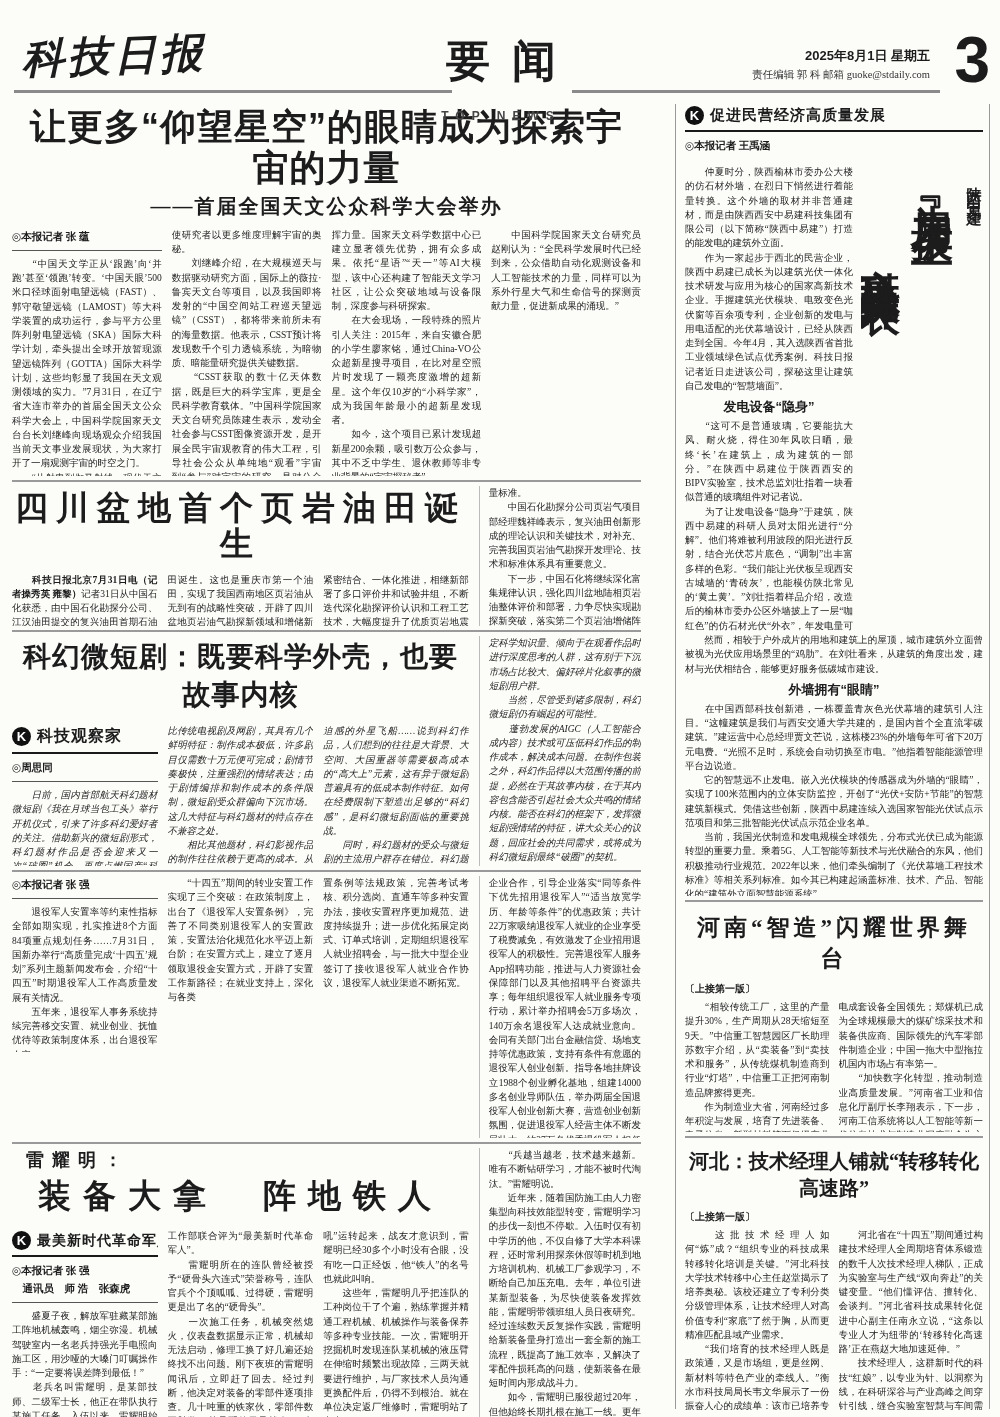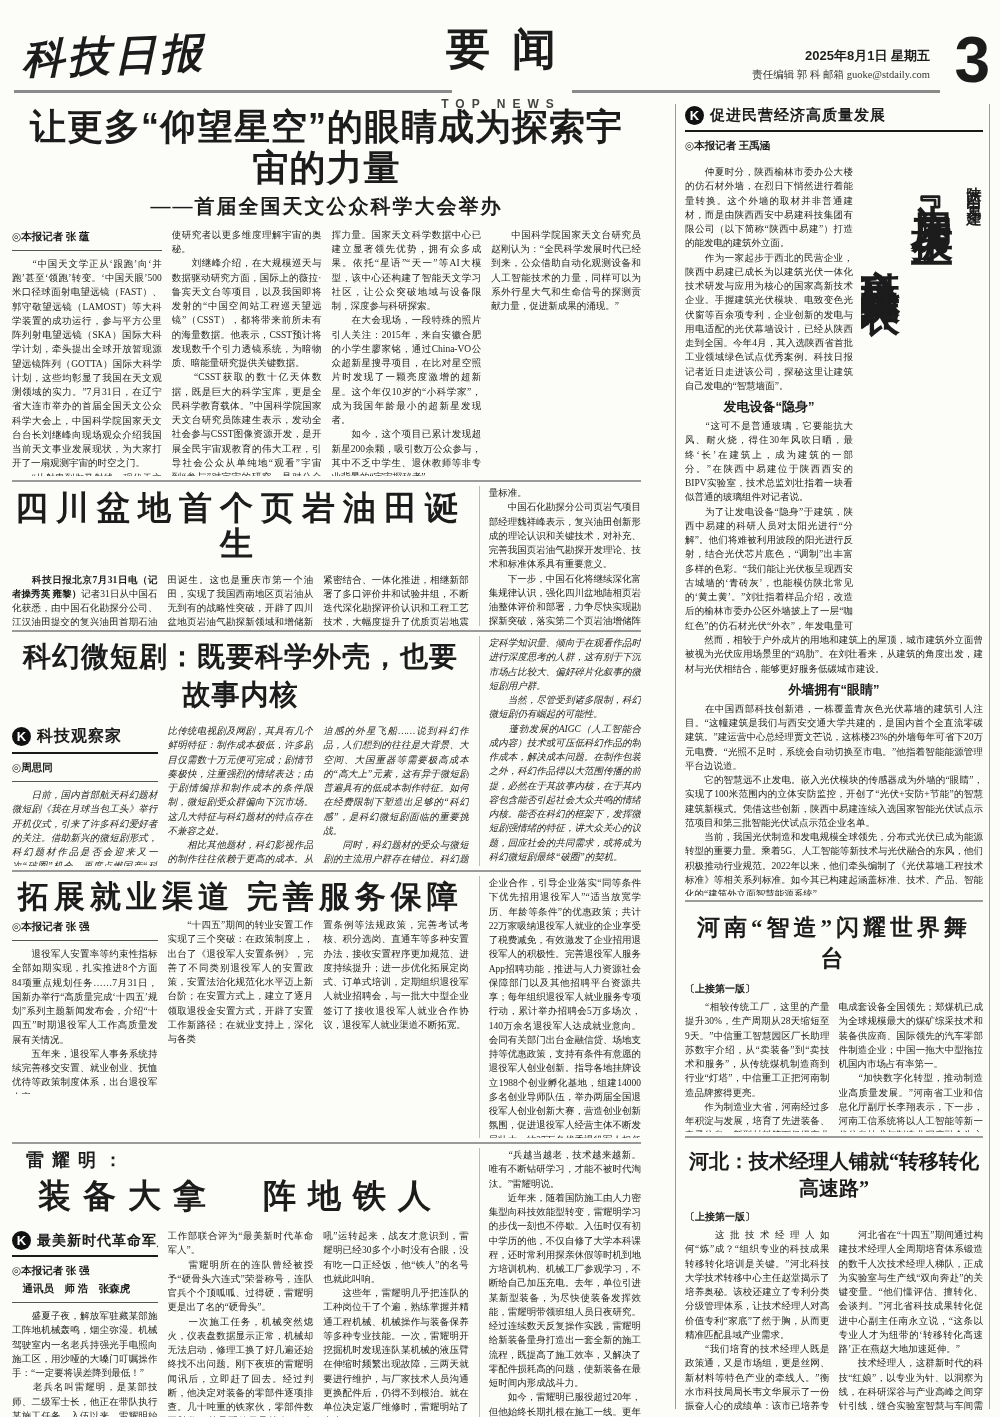--- a/index.html
+++ b/index.html
@@ -3,21 +3,21 @@
 <meta charset="utf-8">
 <style>
   html,body{margin:0;padding:0;background:#e8e8e4;}
   *{box-sizing:border-box;}
   .page{width:1000px;height:1417px;margin:0 auto;background:#fcfcf9;color:#1c1c1c;
         font-family:"Liberation Serif","DejaVu Serif",serif;overflow:hidden;padding:8px 10px 6px 12px;position:relative;}
   
   .masthead{height:96px;display:flex;align-items:flex-start;position:relative;}
   .logo{font-family:"DejaVu Serif",serif;font-style:italic;font-weight:bold;font-size:42px;
         letter-spacing:4px;transform:rotate(-2deg);margin:18px 0 0 10px;width:300px;}
-  .head-center{position:absolute;left:0;right:0;top:12px;text-align:center;pointer-events:none;}
+  .head-center{position:absolute;left:0;right:0;top:24px;text-align:center;pointer-events:none;}
   .head-center .sec{font-family:"Liberation Sans","DejaVu Sans",sans-serif;font-weight:900;font-size:44px;letter-spacing:22px;text-indent:22px;}
   .head-center .sec-en{font-family:"Liberation Sans","DejaVu Sans",sans-serif;font-weight:bold;font-size:12px;letter-spacing:7px;color:#444;margin-top:18px;}
   .head-rule{position:absolute;top:82px;height:3px;background:#8a8a8a;}
   .head-rule.left{left:2px;width:438px;}
   .head-rule.right{left:560px;width:368px;}
   .head-meta{position:absolute;right:60px;top:38px;text-align:right;line-height:1.6;}
   .head-meta .date{font-family:"Liberation Sans","DejaVu Sans",sans-serif;font-weight:bold;font-size:13px;}
   .head-meta .ed{font-size:10.5px;color:#333;}
   .pageno{position:absolute;right:0px;top:20px;font-family:"Liberation Sans","DejaVu Sans",sans-serif;
           font-weight:900;font-size:64px;line-height:1;}
@@ -175,21 +175,20 @@
               <p>　　蓬勃发展的AIGC（人工智能合成内容）技术或可压低科幻作品的制作成本，解决成本问题。在制作包装之外，科幻作品得以大范围传播的前提，必然在于其故事内核，在于其内容包含能否引起社会大众共鸣的情绪内核。能否在科幻的框架下，发挥微短剧强情绪的特征，讲大众关心的议题，回应社会的共同需求，或将成为科幻微短剧最终“破圈”的契机。</p>
             </div>
         </div>
       </div>
 
       <div class="hrule"></div>
 
       <div class="art" style="height:262px;">
         <div class="cols" style="height:262px;">
           <div style="flex:3;min-width:0;">
-            <div class="h-serif" style="font-size:31px;letter-spacing:5px;margin-bottom:4px;">拓展就业渠道  完善服务保障</div>
             <div class="cols bodytext" style="height:176px;">
               <div class="col">
                 <div class="byline">◎本报记者 张 强</div>
                 <div>
                     <p>　　退役军人安置率等约束性指标全部如期实现，扎实推进8个方面84项重点规划任务……7月31日，国新办举行“高质量完成‘十四五’规划”系列主题新闻发布会，介绍“十四五”时期退役军人工作高质量发展有关情况。</p>
                     <p>　　五年来，退役军人事务系统持续完善移交安置、就业创业、抚恤优待等政策制度体系，出台退役军人安</p>
                   </div>
               </div>
               <div class="col">
                   <p>　　“十四五”期间的转业安置工作实现了三个突破：在政策制度上，出台了《退役军人安置条例》，完善了不同类别退役军人的安置政策，安置法治化规范化水平迈上新台阶；在安置方式上，建立了逐月领取退役金安置方式，开辟了安置工作新路径；在就业支持上，深化与各类</p>

